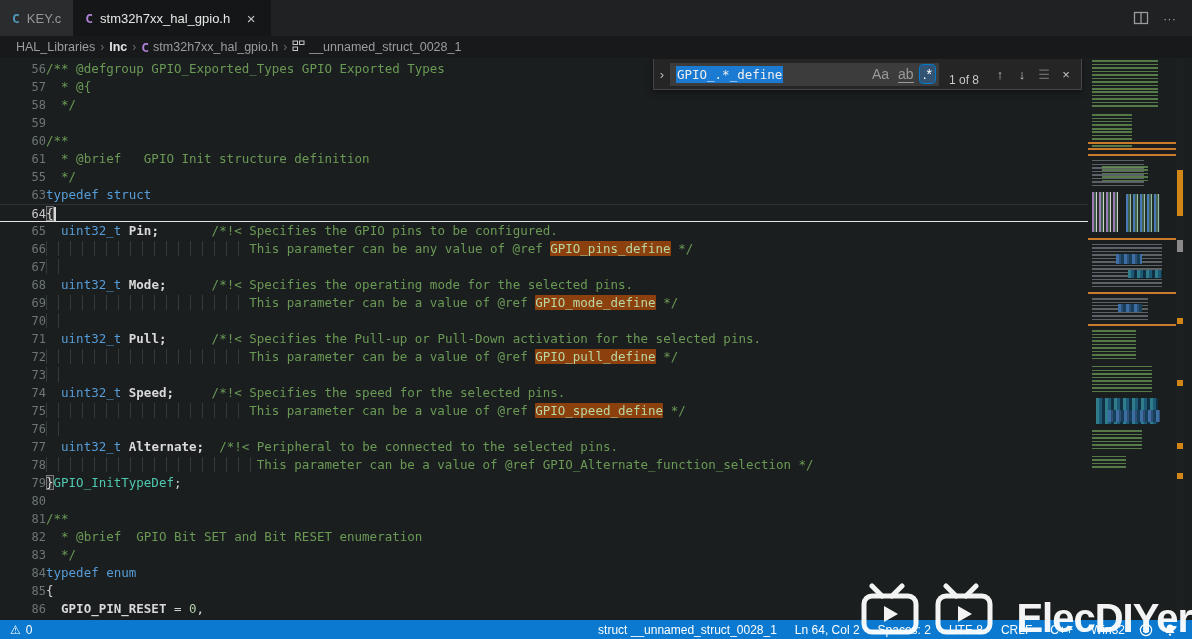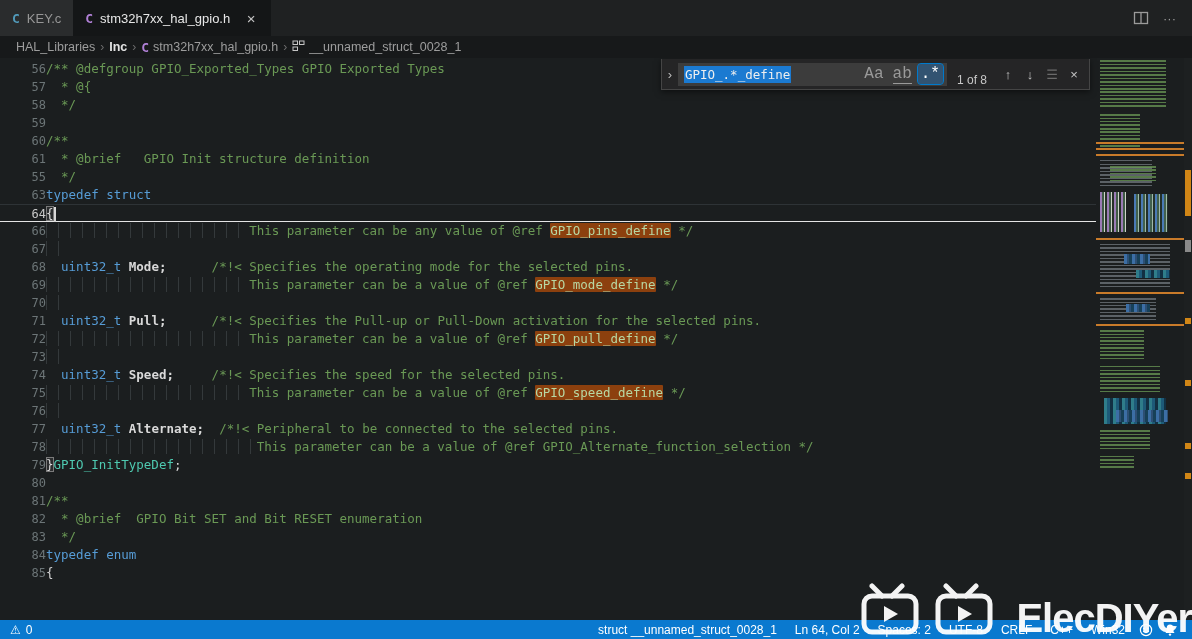--- a/index.html
+++ b/index.html
@@ -20,21 +20,21 @@
   .tab-close { color:#c5c5c5; font-size:15px; margin-left:6px; width:16px; text-align:center; border-radius:3px; }
   .tab-actions { margin-left:auto; display:flex; align-items:center; gap:14px; padding-right:16px; color:#9b9b9b; }
   .tab-actions .act { cursor:pointer; display:flex; align-items:center; }
   
   .breadcrumb { position:absolute; top:36px; left:0; right:0; height:22px; background:#17191a;
     display:flex; align-items:center; padding-left:16px; color:#9d9d9d; font-size:12.5px; gap:5px; }
   .breadcrumb .sep { color:#6d6d6d; font-size:12px; }
   .breadcrumb .strong { color:#e3e3e3; font-weight:bold; }
   .bc-item { display:flex; align-items:center; gap:4px; cursor:pointer; }
   
-  .editor { position:absolute; top:58px; left:0; right:0; height:562px; background:#1b1e1f; overflow:hidden; }
+  .editor { position:absolute; top:58px; left:0; right:8px; height:562px; background:#1b1e1f; overflow:hidden; }
   .code { position:absolute; top:2px; left:0; right:96px; font-family:"DejaVu Sans Mono", monospace; font-size:12.5px; line-height:18px; }
   .line { display:flex; height:18px; white-space:pre; position:relative; }
   .line .ln { width:46px; text-align:right; color:#6c7577; flex:0 0 46px; font-size:12px; user-select:none; }
   .line .txt { white-space:pre; }
   .line.current { border-top:1px solid #2e3336; border-bottom:1px solid #e5e5e5; height:18px; }
   .line.current .ln { color:#c9c9c9; }
   .s-c { color:#6a9955; }
   .s-k { color:#569cd6; }
   .s-t { color:#569cd6; }
   .s-tt { color:#4ec9b0; }
@@ -47,21 +47,21 @@
   .cursor { display:inline-block; width:2px; height:15px; background:#d8d8d8; vertical-align:middle; margin-left:0px; }
   
   .find { position:absolute; top:1px; right:102px; height:31px; background:#252526;
     border:1px solid #454545; border-top:none; box-shadow:0 2px 6px rgba(0,0,0,.5);
     display:flex; align-items:center; padding:0 4px 0 0; z-index:6; }
   .find .chev { width:16px; height:100%; display:flex; align-items:center; justify-content:center; color:#bdbdbd; font-size:13px; cursor:pointer; }
   .find-input { width:269px; height:23px; background:#3c3c3c; display:flex; align-items:center; padding:0 4px 0 6px;
     font-family:"DejaVu Sans Mono", monospace; font-size:12.5px; color:#efefef; cursor:text; }
   .find-input .sel { background:#1b7ad1; padding:1px 1px; }
   .find-opts { margin-left:auto; display:flex; gap:3px; align-items:center; }
-  .fopt { color:#9a9a9a; font-size:16px; padding:1px 3px; border-radius:3px; cursor:pointer; font-family:Liberation Mono, monospace; }
+  .fopt { color:#9a9a9a; font-size:14px; padding:1px 3px; border-radius:3px; cursor:pointer; font-family:Liberation Sans, sans-serif; }
   .fopt.word span { border-bottom:1px solid #9a9a9a; }
   .fopt.active { color:#ffffff; background:rgba(38,110,177,.45); outline:1px solid #007acc; }
   .find-count { color:#c8c8c8; font-size:12px; margin:12px 10px 0 10px; white-space:nowrap; }
   .find-btn { color:#c5c5c5; width:22px; height:22px; display:flex; align-items:center; justify-content:center; font-size:13px; cursor:pointer; border-radius:3px; }
   .find-btn.disabled { color:#6b6b6b; }
   
   .minimap { position:absolute; top:0; right:8px; width:88px; height:562px; background:#1b1e1f; }
   .mm { position:absolute; }
   .mm-green { background:repeating-linear-gradient(180deg, rgba(106,153,85,.75) 0 1.5px, transparent 1.5px 3.5px); }
   .mm-gray { background:repeating-linear-gradient(180deg, rgba(170,180,190,.45) 0 1.5px, transparent 1.5px 3.5px); }
@@ -141,40 +141,42 @@
     <div class="code">
         <div class="line"><span class="ln">56</span><span class="txt"><span class="s-c">/** @defgroup GPIO_Exported_Types GPIO Exported Types</span></span></div>
         <div class="line"><span class="ln">57</span><span class="txt"><span class="s-c">  * @{</span></span></div>
         <div class="line"><span class="ln">58</span><span class="txt"><span class="s-c">  */</span></span></div>
         <div class="line"><span class="ln">59</span><span class="txt"></span></div>
         <div class="line"><span class="ln">60</span><span class="txt"><span class="s-c">/**</span></span></div>
         <div class="line"><span class="ln">61</span><span class="txt"><span class="s-c">  * @brief   GPIO Init structure definition</span></span></div>
         <div class="line"><span class="ln">55</span><span class="txt"><span class="s-c">  */</span></span></div>
         <div class="line"><span class="ln">63</span><span class="txt"><span class="s-k">typedef</span><span class="s-p"> </span><span class="s-k">struct</span></span></div>
         <div class="line current"><span class="ln">64</span><span class="txt"><span class="s-bracket">{</span><span class="cursor"></span></span></div>
+        <div class="line"><span class="ln">65</span><span class="txt"><span class="s-p">  </span><span class="s-t">uint32_t</span><span class="s-p"> </span><span class="s-m">Pin;</span><span class="s-p">       </span><span class="s-c">/*!&lt; Specifies the GPIO pins to be configured.</span></span></div>
         <div class="line"><span class="ln">66</span><span class="txt"><span class="s-ws">                           </span><span class="s-c">This parameter can be any value of @ref </span><span class="s-match">GPIO_pins_define</span><span class="s-c"> */</span></span></div>
         <div class="line"><span class="ln">67</span><span class="txt"><span class="s-ws">  </span></span></div>
         <div class="line"><span class="ln">68</span><span class="txt"><span class="s-p">  </span><span class="s-t">uint32_t</span><span class="s-p"> </span><span class="s-m">Mode;</span><span class="s-p">      </span><span class="s-c">/*!&lt; Specifies the operating mode for the selected pins.</span></span></div>
         <div class="line"><span class="ln">69</span><span class="txt"><span class="s-ws">                           </span><span class="s-c">This parameter can be a value of @ref </span><span class="s-match">GPIO_mode_define</span><span class="s-c"> */</span></span></div>
         <div class="line"><span class="ln">70</span><span class="txt"><span class="s-ws">  </span></span></div>
         <div class="line"><span class="ln">71</span><span class="txt"><span class="s-p">  </span><span class="s-t">uint32_t</span><span class="s-p"> </span><span class="s-m">Pull;</span><span class="s-p">      </span><span class="s-c">/*!&lt; Specifies the Pull-up or Pull-Down activation for the selected pins.</span></span></div>
         <div class="line"><span class="ln">72</span><span class="txt"><span class="s-ws">                           </span><span class="s-c">This parameter can be a value of @ref </span><span class="s-match">GPIO_pull_define</span><span class="s-c"> */</span></span></div>
         <div class="line"><span class="ln">73</span><span class="txt"><span class="s-ws">  </span></span></div>
         <div class="line"><span class="ln">74</span><span class="txt"><span class="s-p">  </span><span class="s-t">uint32_t</span><span class="s-p"> </span><span class="s-m">Speed;</span><span class="s-p">     </span><span class="s-c">/*!&lt; Specifies the speed for the selected pins.</span></span></div>
         <div class="line"><span class="ln">75</span><span class="txt"><span class="s-ws">                           </span><span class="s-c">This parameter can be a value of @ref </span><span class="s-match">GPIO_speed_define</span><span class="s-c"> */</span></span></div>
         <div class="line"><span class="ln">76</span><span class="txt"><span class="s-ws">  </span></span></div>
         <div class="line"><span class="ln">77</span><span class="txt"><span class="s-p">  </span><span class="s-t">uint32_t</span><span class="s-p"> </span><span class="s-m">Alternate;</span><span class="s-p">  </span><span class="s-c">/*!&lt; Peripheral to be connected to the selected pins.</span></span></div>
         <div class="line"><span class="ln">78</span><span class="txt"><span class="s-ws">                            </span><span class="s-c">This parameter can be a value of @ref GPIO_Alternate_function_selection */</span></span></div>
         <div class="line"><span class="ln">79</span><span class="txt"><span class="s-bracket">}</span><span class="s-tt">GPIO_InitTypeDef</span><span class="s-p">;</span></span></div>
         <div class="line"><span class="ln">80</span><span class="txt"></span></div>
         <div class="line"><span class="ln">81</span><span class="txt"><span class="s-c">/**</span></span></div>
         <div class="line"><span class="ln">82</span><span class="txt"><span class="s-c">  * @brief  GPIO Bit SET and Bit RESET enumeration</span></span></div>
         <div class="line"><span class="ln">83</span><span class="txt"><span class="s-c">  */</span></span></div>
         <div class="line"><span class="ln">84</span><span class="txt"><span class="s-k">typedef</span><span class="s-p"> </span><span class="s-k">enum</span></span></div>
         <div class="line"><span class="ln">85</span><span class="txt"><span class="s-p">{</span></span></div>
+        <div class="line"><span class="ln">86</span><span class="txt"><span class="s-p">  </span><span class="s-m">GPIO_PIN_RESET</span><span class="s-p"> = </span><span class="s-n2">0</span><span class="s-p">,</span></span></div>
       </div>
 
     <div class="find">
       <span class="chev">›</span>
       <div class="find-input">
         <span class="sel">GPIO_.*_define</span>
         <span class="find-opts">
           <span class="fopt">Aa</span>
           <span class="fopt word"><span>ab</span></span>
           <span class="fopt active">.*</span>

